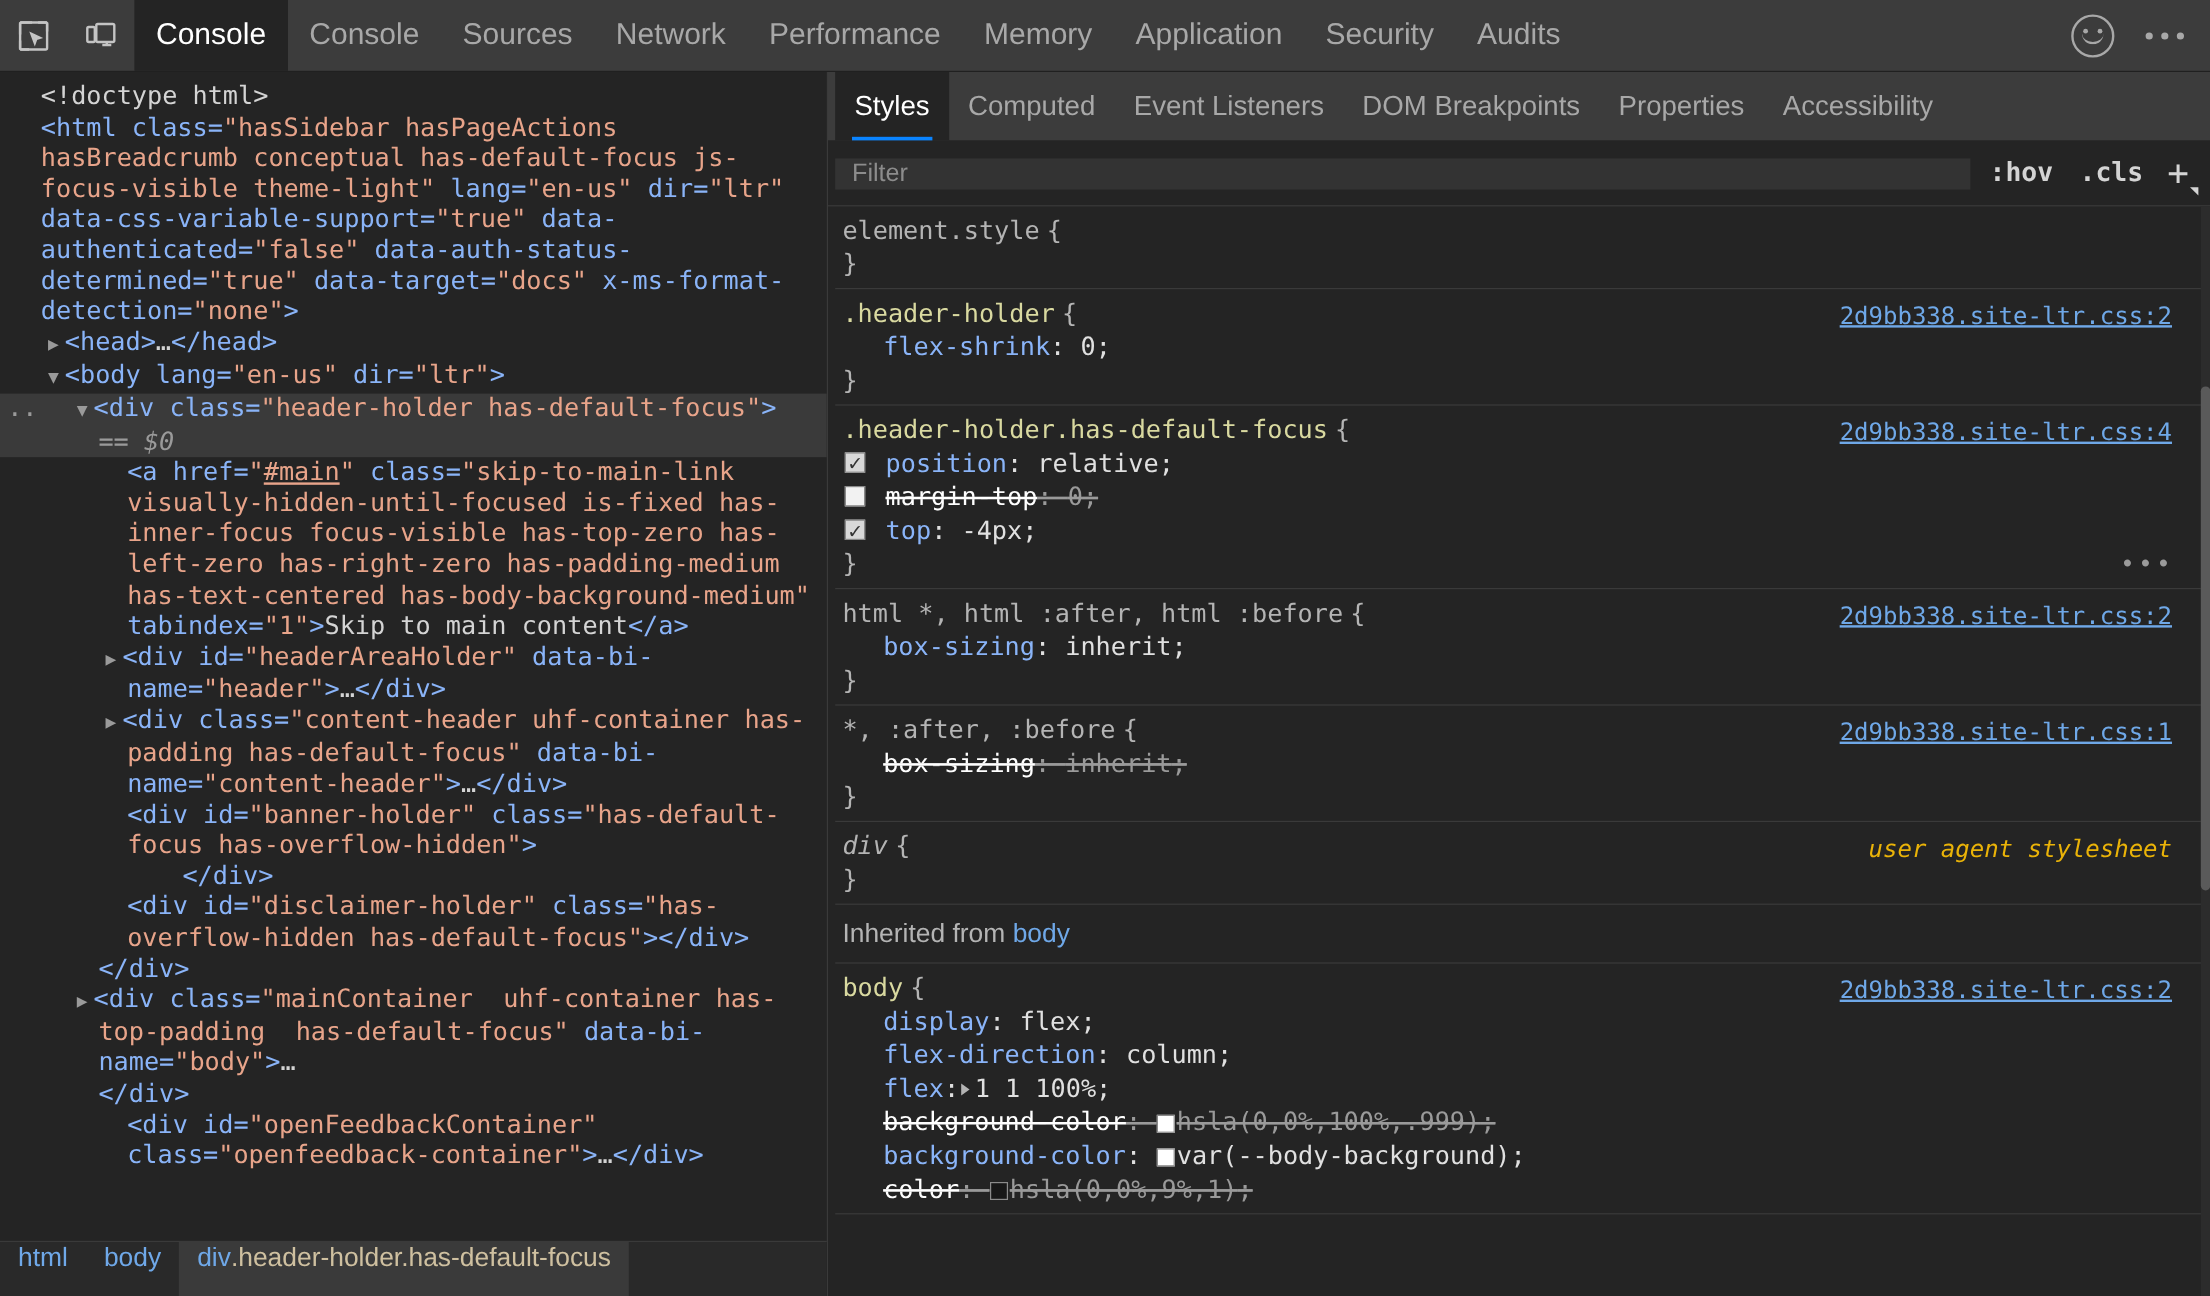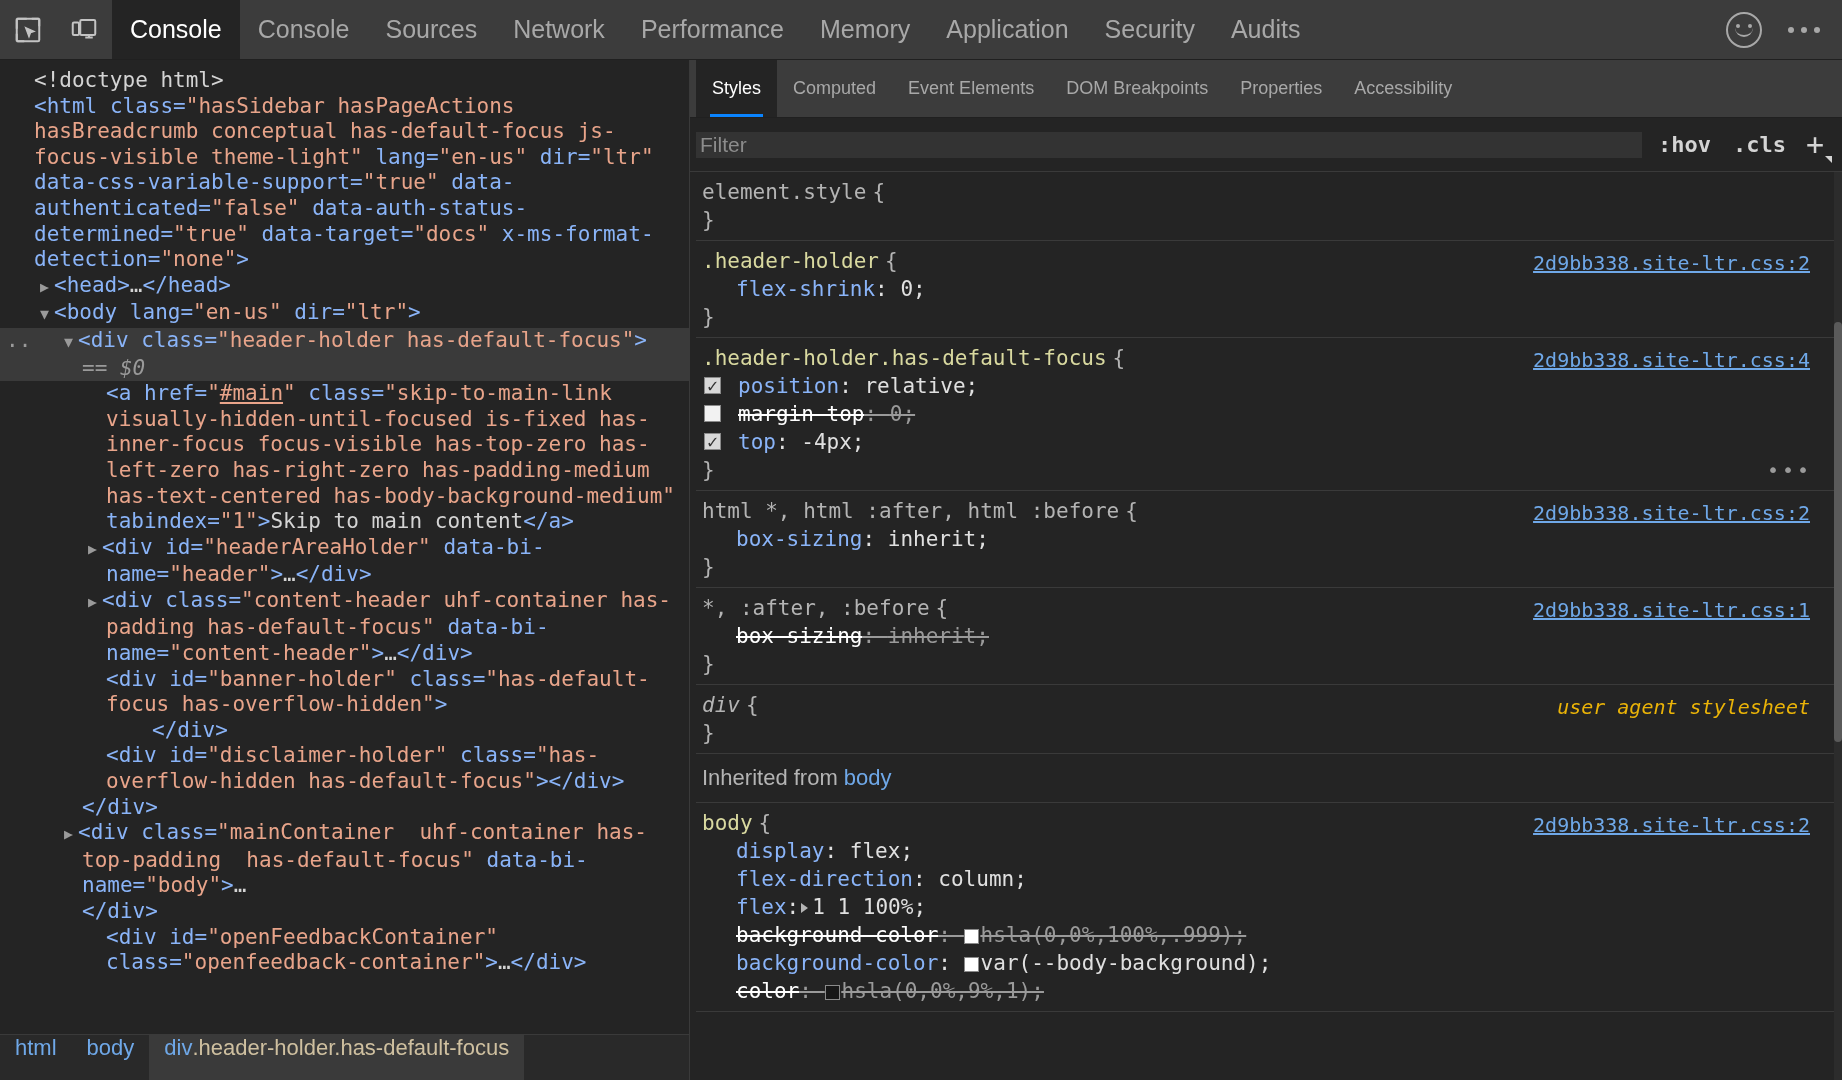--- a/index.html
+++ b/index.html
@@ -110,36 +110,36 @@
   .styles-tabs {
     flex:0 0 58px; height:58px;
     background:#3c3c3c;
     display:flex; align-items:stretch;
     font-family:"Liberation Sans", sans-serif;
     padding-left: 6px;
     border-bottom:1px solid #202020;
   }
   .stab {
     display:flex; align-items:center; padding:0 16px;
-    font-size:18px; color:#a8a8a8; cursor:pointer; white-space:nowrap;
+    font-size:23px; color:#a8a8a8; cursor:pointer; white-space:nowrap;
     position:relative;
   }
   .stab.active { background:#242424; color:#fff; }
   .stab.active::after {
     content:""; position:absolute; left:14px; right:14px; bottom:0; height:3px;
     background:#0a84ff;
   }
   .filterbar {
     flex:0 0 54px; height:54px; display:flex; align-items:center;
     background:#242424; padding: 0 10px 0 6px; gap:10px;
     border-bottom:1px solid #3a3a3a;
   }
   .filter-input {
     flex:1 1 auto; height:26px; background:#333333; border:none; outline:none;
-    color:#a3a3a3; font-size:21px; padding:0 4px;
+    color:#a3a3a3; font-size:21px; padding:0 14px;
     font-family:"Liberation Sans", sans-serif;
   }
   .filter-input::placeholder { color:#8c8c8c; }
   .fbtn {
     font-family:"DejaVu Sans Mono", monospace;
     font-size:22px; color:#d4d4d4; font-weight:bold; cursor:pointer;
     padding: 0 6px; white-space:nowrap;
   }
   .plusbtn { font-size:30px; color:#d4d4d4; cursor:pointer; line-height:1;
              position:relative; padding:0 8px 0 4px; }
@@ -340,21 +340,21 @@
   <div class="styles-pane">
 
     <div class="styles-tabs">
       <div class="stab active">
           <span>Styles</span>
         </div>
       <div class="stab">
           <span>Computed</span>
         </div>
       <div class="stab">
-          <span>Event Elements</span>
+          <span>Event Listeners</span>
         </div>
       <div class="stab">
           <span>DOM Breakpoints</span>
         </div>
       <div class="stab">
           <span>Properties</span>
         </div>
       <div class="stab">
           <span>Accessibility</span>
         </div>

